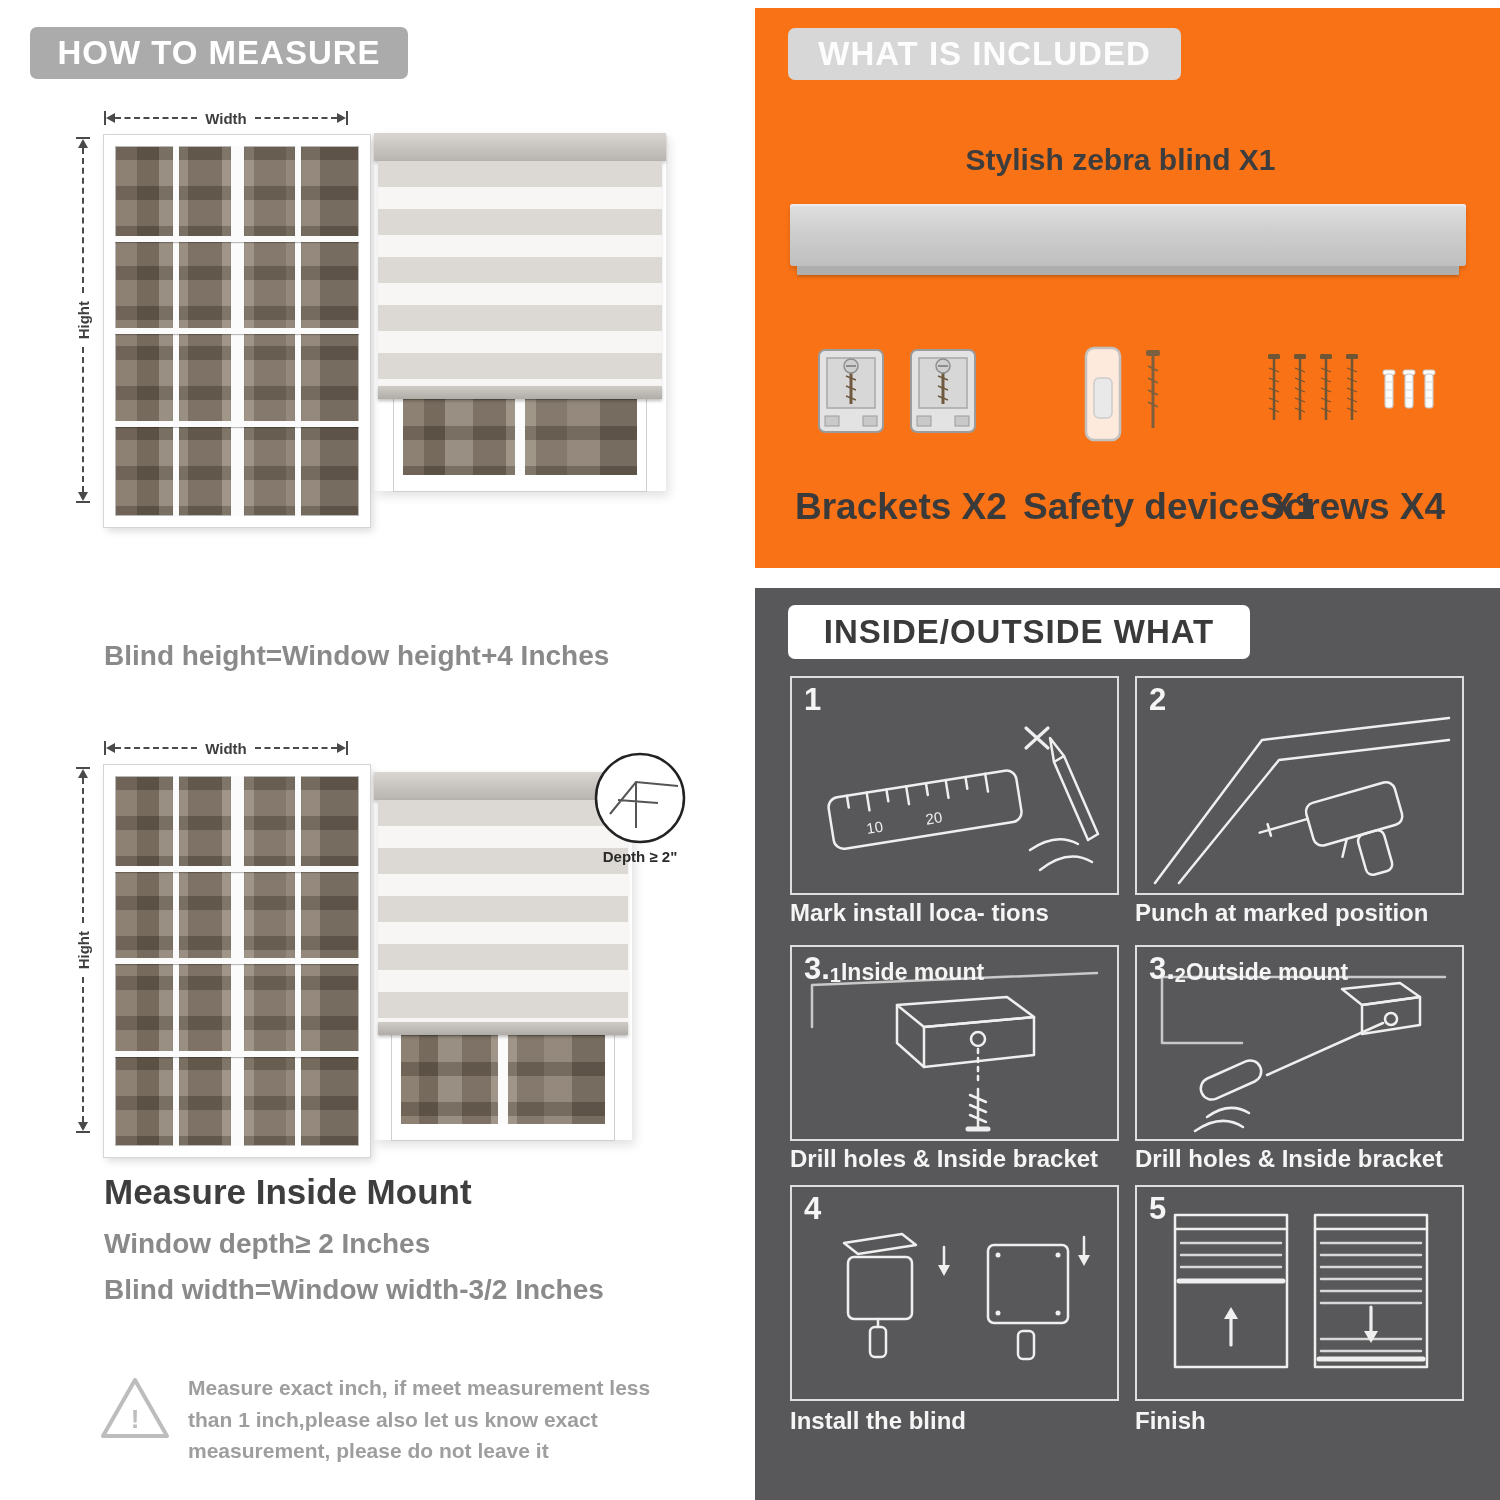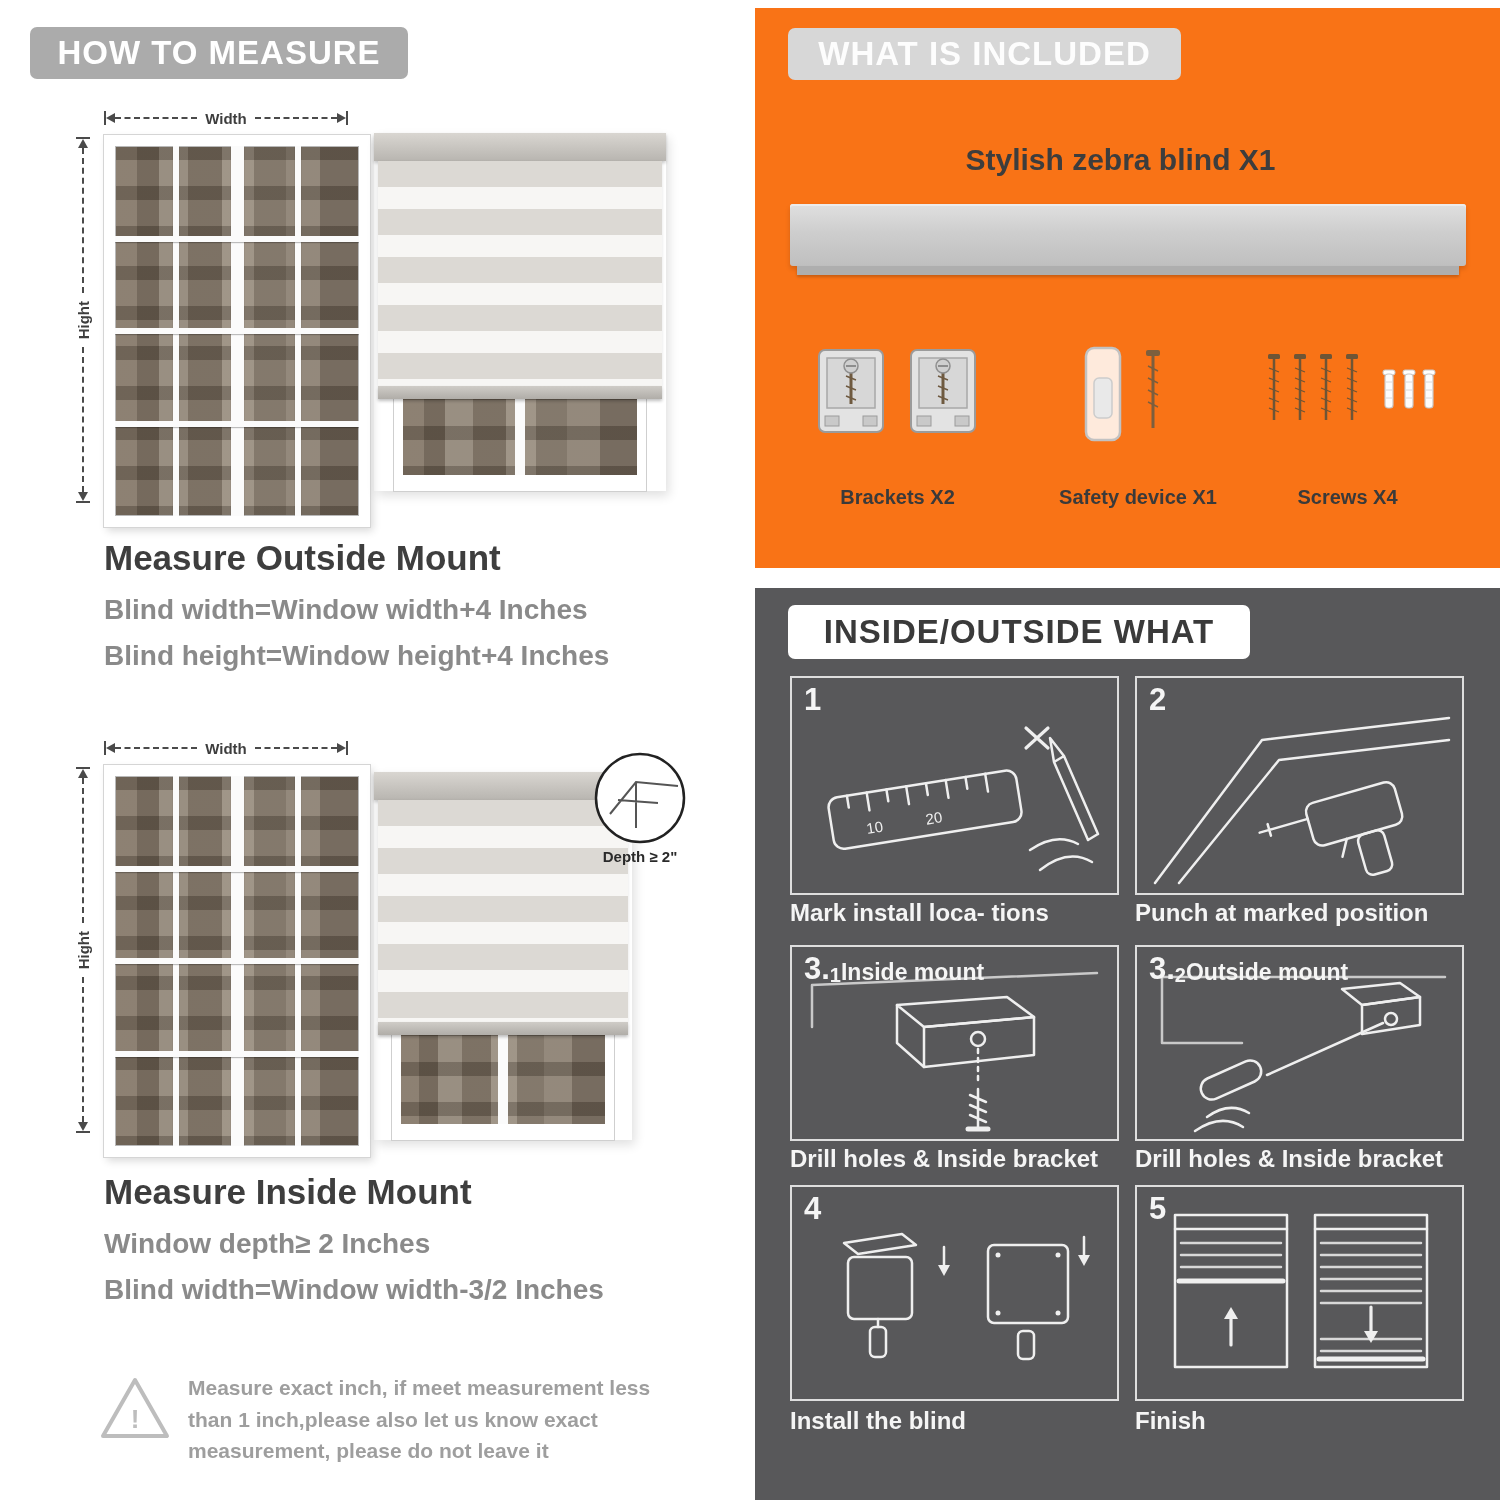--- a/index.html
+++ b/index.html
@@ -62,21 +62,21 @@
   .warn-mark{font-size:26px;font-weight:bold;color:#bdbdbd;text-align:center;}
 
   
   .sec-included{left:755px;top:8px;width:745px;height:560px;background:#f97316;}
   .blind-label{left:0;right:14px;top:135px;text-align:center;font-size:30px;font-weight:bold;color:#3d3d3d;}
   .headrail{left:35px;top:196px;width:676px;height:62px;border-radius:3px;
             background:linear-gradient(180deg,#e0e0e0 0%,#cecece 45%,#bfbfbf 100%);
             box-shadow:inset 0 2px 0 #ececec, 0 3px 5px rgba(0,0,0,.15);}
   .headrail::after{content:"";position:absolute;left:7px;right:7px;bottom:-9px;height:9px;background:#aeaeae;
                    box-shadow:0 2px 3px rgba(0,0,0,.2);}
-  .item-label{top:478px;text-align:center;font-size:20px;font-weight:bold;color:#3a3a3a;white-space:nowrap;}
+  .item-label{top:478px;text-align:center;font-size:37px;font-weight:bold;color:#3a3a3a;white-space:nowrap;}
 
   
   .sec-mount{left:755px;top:588px;width:745px;height:912px;background:#58585a;}
   .panel{border:2px solid #dedede;}
   .pnum{position:absolute;top:6px;left:12px;display:flex;align-items:flex-start;color:#f5f5f5;z-index:2;}
   .pn{font-size:31px;font-weight:bold;line-height:1;}
   .pns{font-size:20px;font-weight:bold;line-height:1;margin-top:12px;}
   .pnl{font-size:23px;font-weight:bold;margin-top:6px;white-space:nowrap;}
   .ill{position:absolute;left:0;top:0;width:100%;height:100%;}
   .pcap{font-size:24px;font-weight:bold;color:#f5f5f5;white-space:nowrap;}
@@ -122,22 +122,20 @@
 
   <div class="blindfig abs" style="left:374px;top:133px;width:292px;height:358px;">
     <div class="bf-under photo" style="top:253px;left:20px;right:20px;">
       <div class="bf-mull"></div>
     </div>
     <div class="bf-cassette"></div>
     <div class="bf-stripes" style="height:225px;"></div>
     <div class="bf-rail" style="top:253px;"></div>
   </div>
 
-  <div class="h-measure abs" style="left:104px;top:538px;">Measure Outside Mount</div>
-  <div class="formula abs" style="left:104px;top:594px;">Blind width=Window width+4 Inches</div>
   <div class="formula abs" style="left:104px;top:640px;">Blind height=Window height+4 Inches</div>
 
   <div class="harrow abs" style="left:104px;top:740px;width:244px;">
     <span class="tkv"></span>
     <span class="cap capl"></span>
     <span class="ln"></span>
     <span class="lbl">Width</span>
     <span class="ln"></span>
     <span class="cap capr"></span>
     <span class="tkv"></span>

